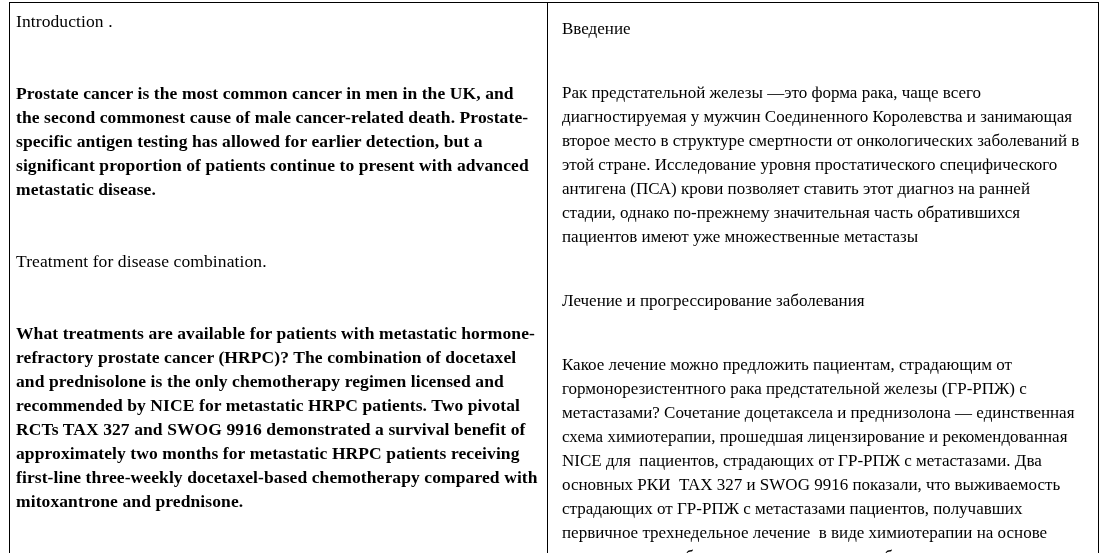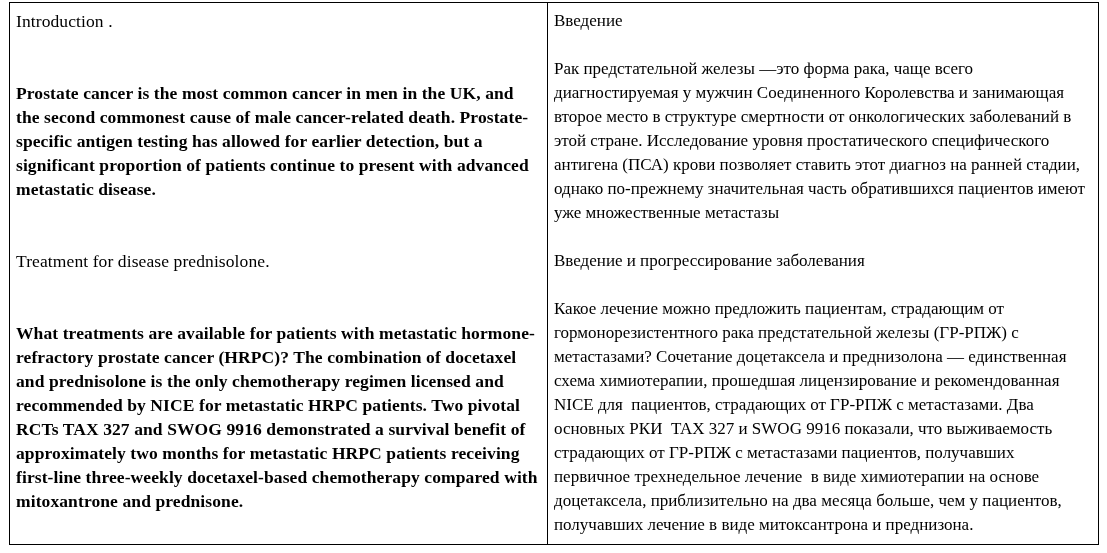--- a/index.html
+++ b/index.html
@@ -68,21 +68,21 @@
     font-weight: normal;
   }
   .src p.spacer {
     height: 24px;
     font-size: 17.5px;
     line-height: 24px;
   }
 
   
   .tgt p {
-    margin: 0;
+    margin: 8px;
     font-size: 17px;
     line-height: 24px;
     text-align: left;
     letter-spacing: 0px;
   }
   .tgt p.heading {
     font-weight: normal;
   }
   .tgt p.body {
     font-weight: normal;
@@ -111,42 +111,42 @@
               <p class="heading blockline">Introduction .</p>
 
               <p class="spacer">&nbsp;</p>
               <p class="spacer">&nbsp;</p>
 
               <p class="body blockline">Prostate cancer is the most common cancer in men in the UK, and the second commonest cause of male cancer-related death. Prostate-specific antigen testing has allowed for earlier detection, but a significant proportion of patients continue to present with advanced metastatic disease.</p>
 
               <p class="spacer">&nbsp;</p>
               <p class="spacer">&nbsp;</p>
 
-              <p class="heading blockline">Treatment for disease prednisolone.</p>
+              <p class="heading blockline">Treatment for disease combination.</p>
 
               <p class="spacer">&nbsp;</p>
               <p class="spacer">&nbsp;</p>
 
               <p class="body blockline">What treatments are available for patients with metastatic hormone-refractory prostate cancer (HRPC)? The combination of docetaxel and prednisolone is the only chemotherapy regimen licensed and recommended by NICE for metastatic HRPC patients. Two pivotal RCTs TAX 327 and SWOG 9916 demonstrated a survival benefit of approximately two months for metastatic HRPC patients receiving first-line three-weekly docetaxel-based chemotherapy compared with mitoxantrone and prednisone.</p>
 
             </div>
           </td>
 
           <td class="col-target">
             <div class="cell-inner tgt">
 
               <p class="heading blockline">Введение</p>
 
               <p class="spacer">&nbsp;</p>
 
               <p class="body blockline">Рак предстательной железы —это форма рака, чаще всего диагностируемая у мужчин Соединенного Королевства и занимающая второе место в структуре смертности от онкологических заболеваний в этой стране. Исследование уровня простатического специфического антигена (ПСА) крови позволяет ставить этот диагноз на ранней стадии, однако по-прежнему значительная часть обратившихся пациентов имеют уже множественные метастазы</p>
 
               <p class="spacer">&nbsp;</p>
 
-              <p class="heading blockline">Введение и прогрессирование заболевания</p>
+              <p class="heading blockline">Лечение и прогрессирование заболевания</p>
 
               <p class="spacer">&nbsp;</p>
 
               <p class="body blockline">Какое лечение можно предложить пациентам, страдающим от гормонорезистентного рака предстательной железы (ГР-РПЖ) с метастазами? Сочетание доцетаксела и преднизолона — единственная схема химиотерапии, прошедшая лицензирование и рекомендованная NICE для  пациентов, страдающих от ГР-РПЖ с метастазами. Два основных РКИ  TAX 327 и SWOG 9916 показали, что выживаемость страдающих от ГР-РПЖ с метастазами пациентов, получавших первичное трехнедельное лечение  в виде химиотерапии на основе доцетаксела, приблизительно на два месяца больше, чем у пациентов, получавших лечение в виде митоксантрона и преднизона.</p>
 
             </div>
           </td>
 
         </tr>
       </tbody>

